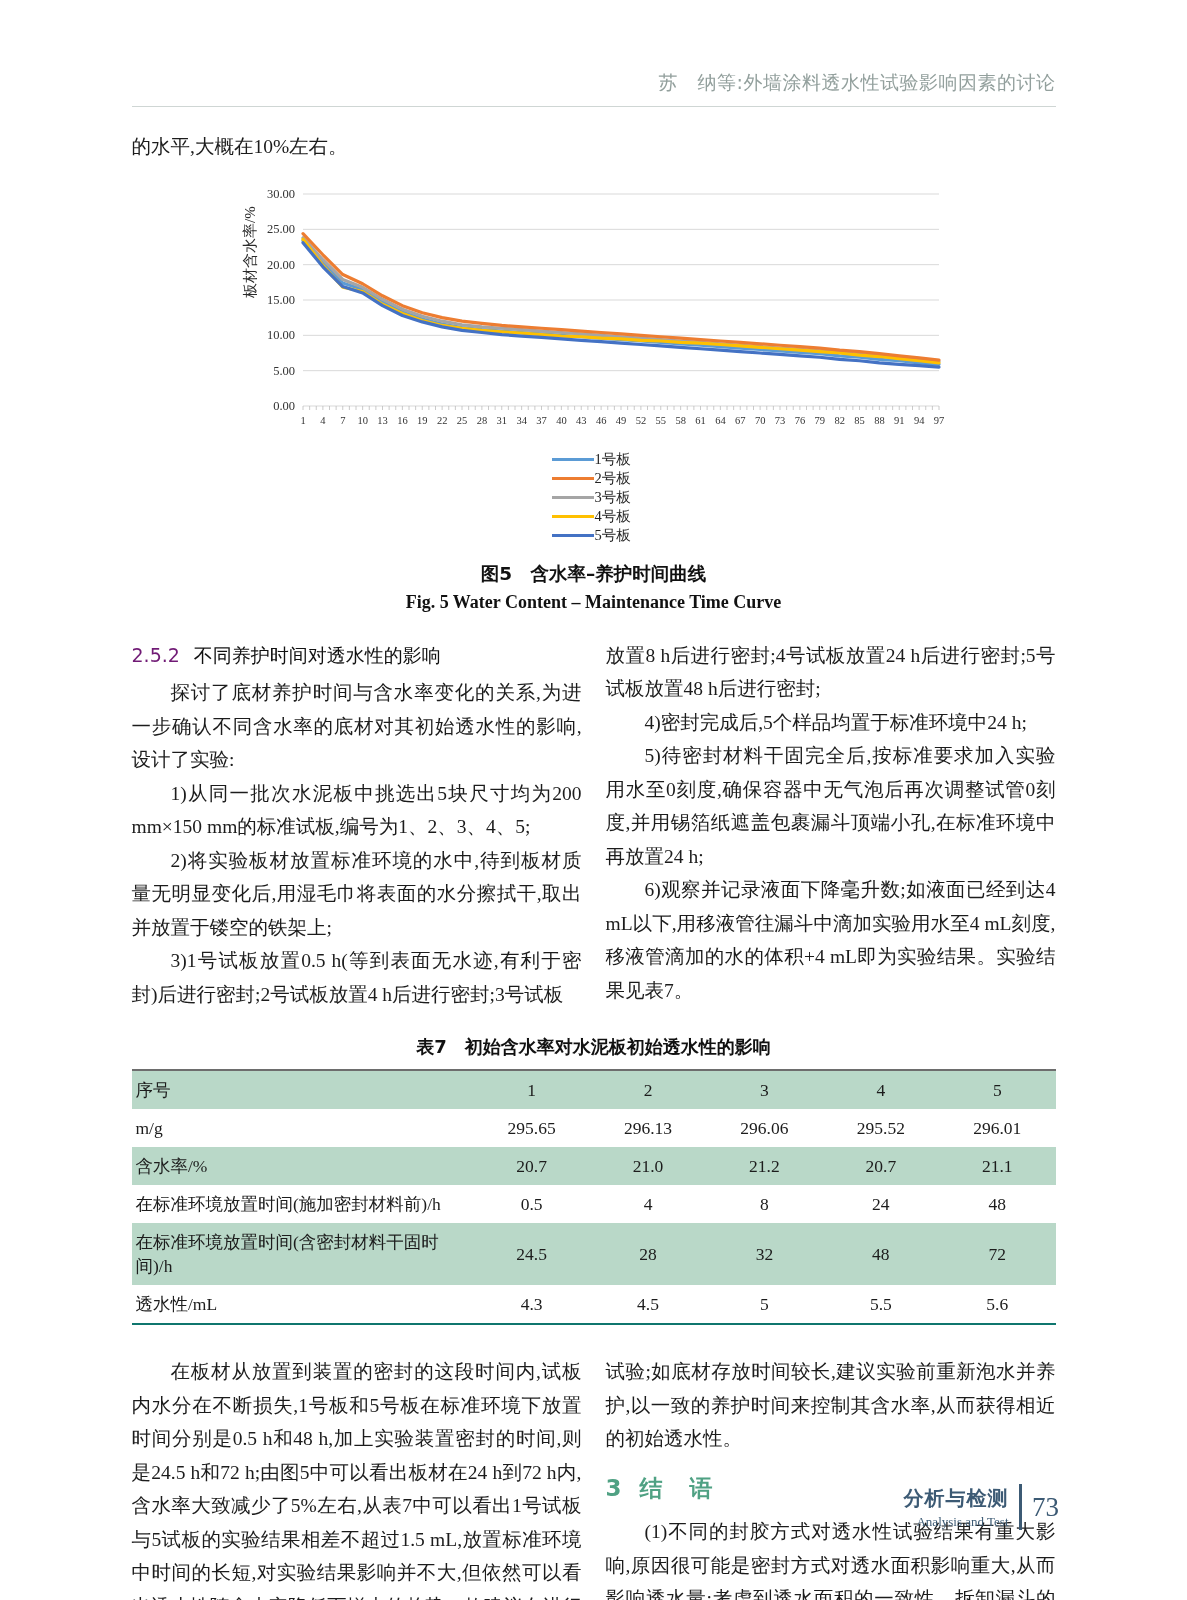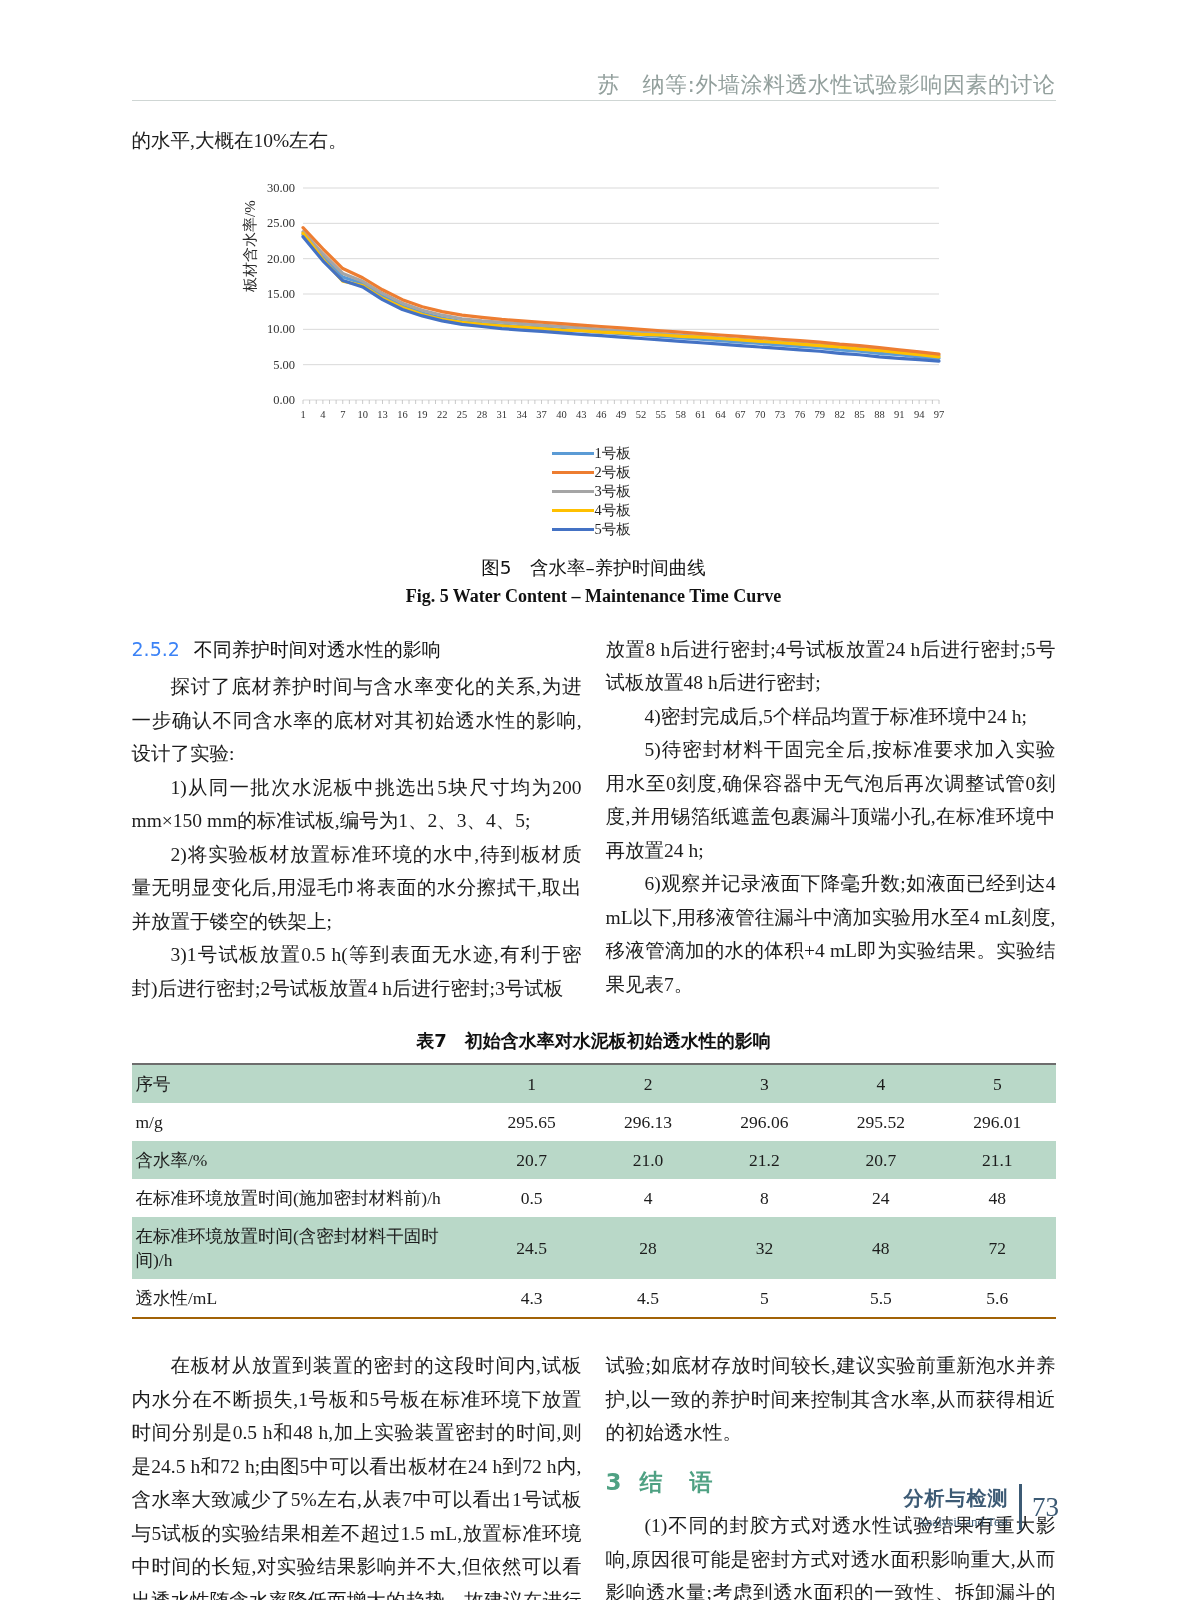--- a/index.html
+++ b/index.html
@@ -3,64 +3,64 @@
 <meta charset="utf-8">
 <style>
   html,body{margin:0;padding:0;background:#ffffff;}
   body{
     width:1187px;height:1600px;position:relative;overflow:hidden;
     font-family:"Liberation Serif","DejaVu Serif",serif;color:#1c1c1c;
   }
   .content{width:924px;margin:0 auto;padding-top:70px;}
   .running-head{
     text-align:right;font-family:"DejaVu Sans","Liberation Sans",sans-serif;
-    font-size:22px;color:#93a09d;letter-spacing:.5px;
+    font-size:19px;color:#93a09d;letter-spacing:.5px;padding-bottom:10px;
     border-bottom:1.5px solid #cfd6d4;
   }
   .intro{font-size:19.5px;margin-top:26px;}
   
   .figure{margin-top:14px;}
   .chart-wrap{position:relative;width:710px;margin:0 auto;}
   .ylabel{
     position:absolute;left:2px;top:118px;transform:rotate(-90deg);transform-origin:left top;
     font-size:15px;color:#2b2b2b;white-space:nowrap;
   }
   .xlabel{text-align:center;font-size:15.5px;color:#2b2b2b;margin-top:2px;}
   .legend{display:flex;align-items:center;margin-top:14px;flex-direction:column;}
   .legend-item{display:flex;align-items:center;}
   .legend-swatch{display:inline-block;width:42px;height:3px;}
   .legend-label{font-size:14.5px;margin-right:4px;color:#222;}
   .fig-caption-cn{
     text-align:center;margin-top:16px;font-family:"DejaVu Sans","Liberation Sans",sans-serif;
-    font-weight:normal;font-size:18.5px;color:#111;
+    font-weight:bold;font-size:18.5px;color:#111;
   }
   .fig-caption-en{text-align:center;margin-top:6px;font-weight:bold;font-size:18px;color:#111;}
   
   .columns{display:flex;justify-content:space-between;margin-top:26px;}
   .col{width:450px;font-size:19.5px;line-height:33.5px;text-align:justify;}
   .col p{margin:0;}
   .indent{text-indent:2em;}
   .sec-head{font-family:"DejaVu Sans","Liberation Sans",sans-serif;font-size:19px;margin-bottom:4px;}
-  .sec-num{color:#3b82f6;margin-right:14px;}
+  .sec-num{color:#701a75;margin-right:14px;}
   .sec-title{color:#111;}
   .big-head{
     font-family:"DejaVu Sans","Liberation Sans",sans-serif;font-weight:bold;
     font-size:23px;color:#4fa183;margin:16px 0 10px 0;letter-spacing:2px;
   }
   .big-head .sec-num{margin-right:16px;color:#4fa183;}
   
   .tablock{margin-top:24px;}
   .tab-title-cn{
     text-align:center;font-family:"DejaVu Sans","Liberation Sans",sans-serif;
     font-weight:bold;font-size:18px;color:#111;
   }
   .tab-title-en{text-align:center;font-weight:bold;font-size:17.5px;margin-top:6px;color:#111;}
   table.data{
     width:100%;border-collapse:collapse;margin-top:10px;font-size:17.5px;
-    border-top:2px solid #6d6d6d;border-bottom:2px solid #a16207;
+    border-top:2px solid #6d6d6d;border-bottom:2px solid #0f766e;
   }
   table.data td{padding:7px 4px;height:24px;}
   td.rowlabel{text-align:left;padding-left:12px;width:37%;}
   td.num{text-align:center;width:12.6%;}
   tr.green{background:#b9d8c8;}
   tr.white{background:#ffffff;}
   
   .footer{position:absolute;right:128px;bottom:70px;display:flex;align-items:center;}
   .footer-text{text-align:right;margin-right:10px;}
   .footer-cn{

